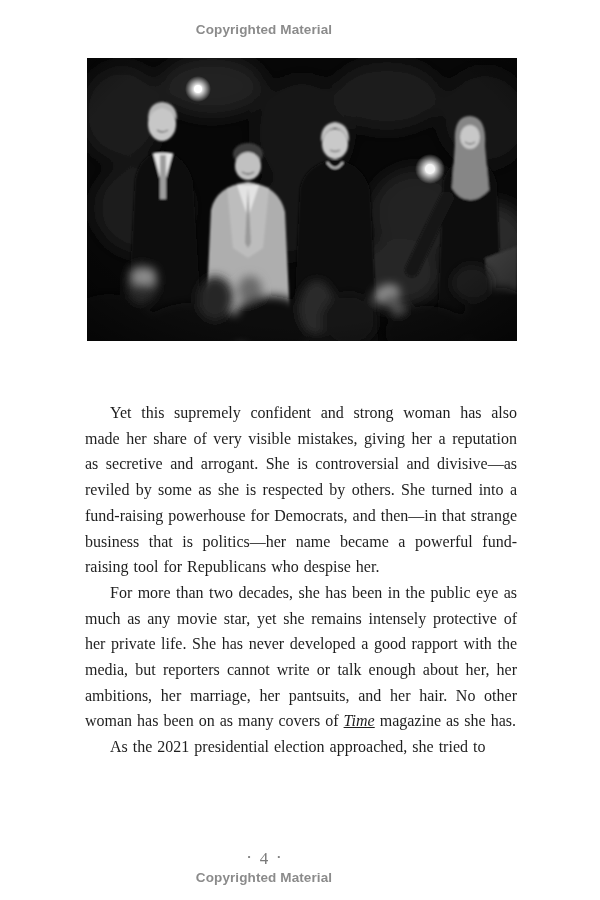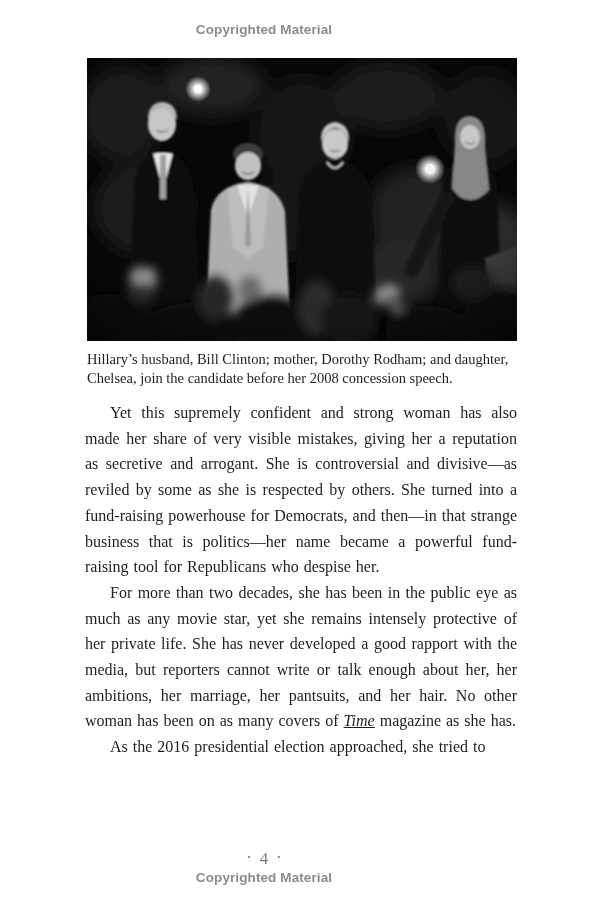--- a/index.html
+++ b/index.html
@@ -174,27 +174,26 @@
           <ellipse cx="300" cy="236" rx="13" ry="9" fill="#979797" transform="rotate(-20 300 236)"></ellipse>
           <path d="M 302 240 Q 318 258 330 274" stroke="#5a5a5a" stroke-width="11" fill="none" stroke-linecap="round"></path>
           <ellipse cx="340" cy="274" rx="42" ry="26" fill="#0c0c0c"></ellipse>
           <ellipse cx="412" cy="262" rx="36" ry="32" fill="#111111"></ellipse>
           <ellipse cx="385" cy="225" rx="20" ry="18" fill="#1e1e1e"></ellipse>
         </g>
 
         <rect width="430" height="283" fill="url(#vignette)"></rect>
       </svg>
     </div>
-    <figcaption class="photo-caption">Hillary’s husband, Bill Clinton; mother, Dorothy Rodham; and daughter, Chelsea, join the candidate before her 2008 concession speech.</figcaption>
   </figure>
 
   <div class="body-text">
     <p>Yet this supremely confident and strong woman has also made her share of very visible mistakes, giving her a reputation as secretive and arrogant. She is controversial and divisive—as reviled by some as she is respected by others. She turned into a fund-raising powerhouse for Democrats, and then—in that strange business that is politics—her name became a powerful fund-raising tool for Republicans who despise her.</p>
     <p><span>For more than two decades, she has been in the public eye as much as any movie star, yet she remains intensely protective of her private life. She has never developed a good rapport with the media, but reporters cannot write or talk enough about her, her ambitions, her marriage, her pantsuits, and her hair. No other woman has been on as many covers of </span><em>Time</em><span> magazine as she has.</span></p>
-    <p>As the 2016 presidential election approached, she tried to</p>
+    <p>As the 2021 presidential election approached, she tried to</p>
   </div>
 
   <div class="page-number-row">
     <span class="dot">•</span><span class="num">4</span><span class="dot">•</span>
   </div>
 
   <div class="notice notice-bottom">Copyrighted Material</div>
 
 </div>
 

